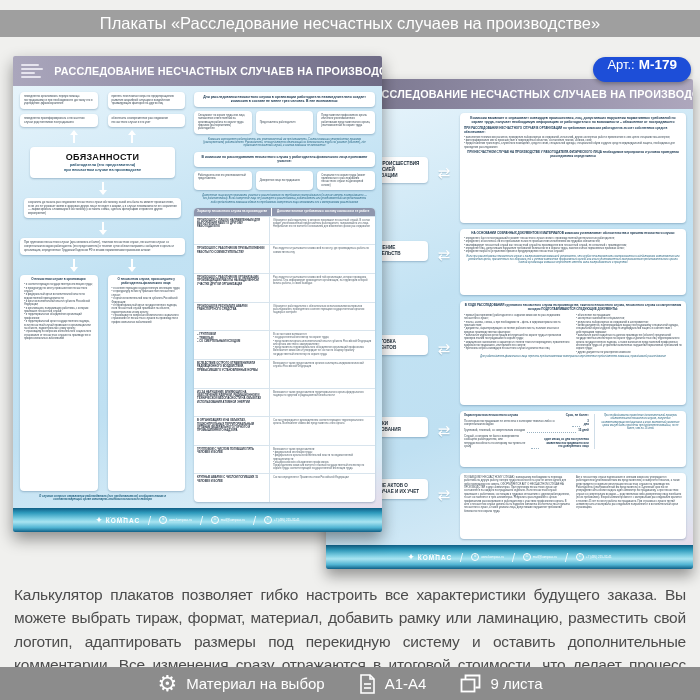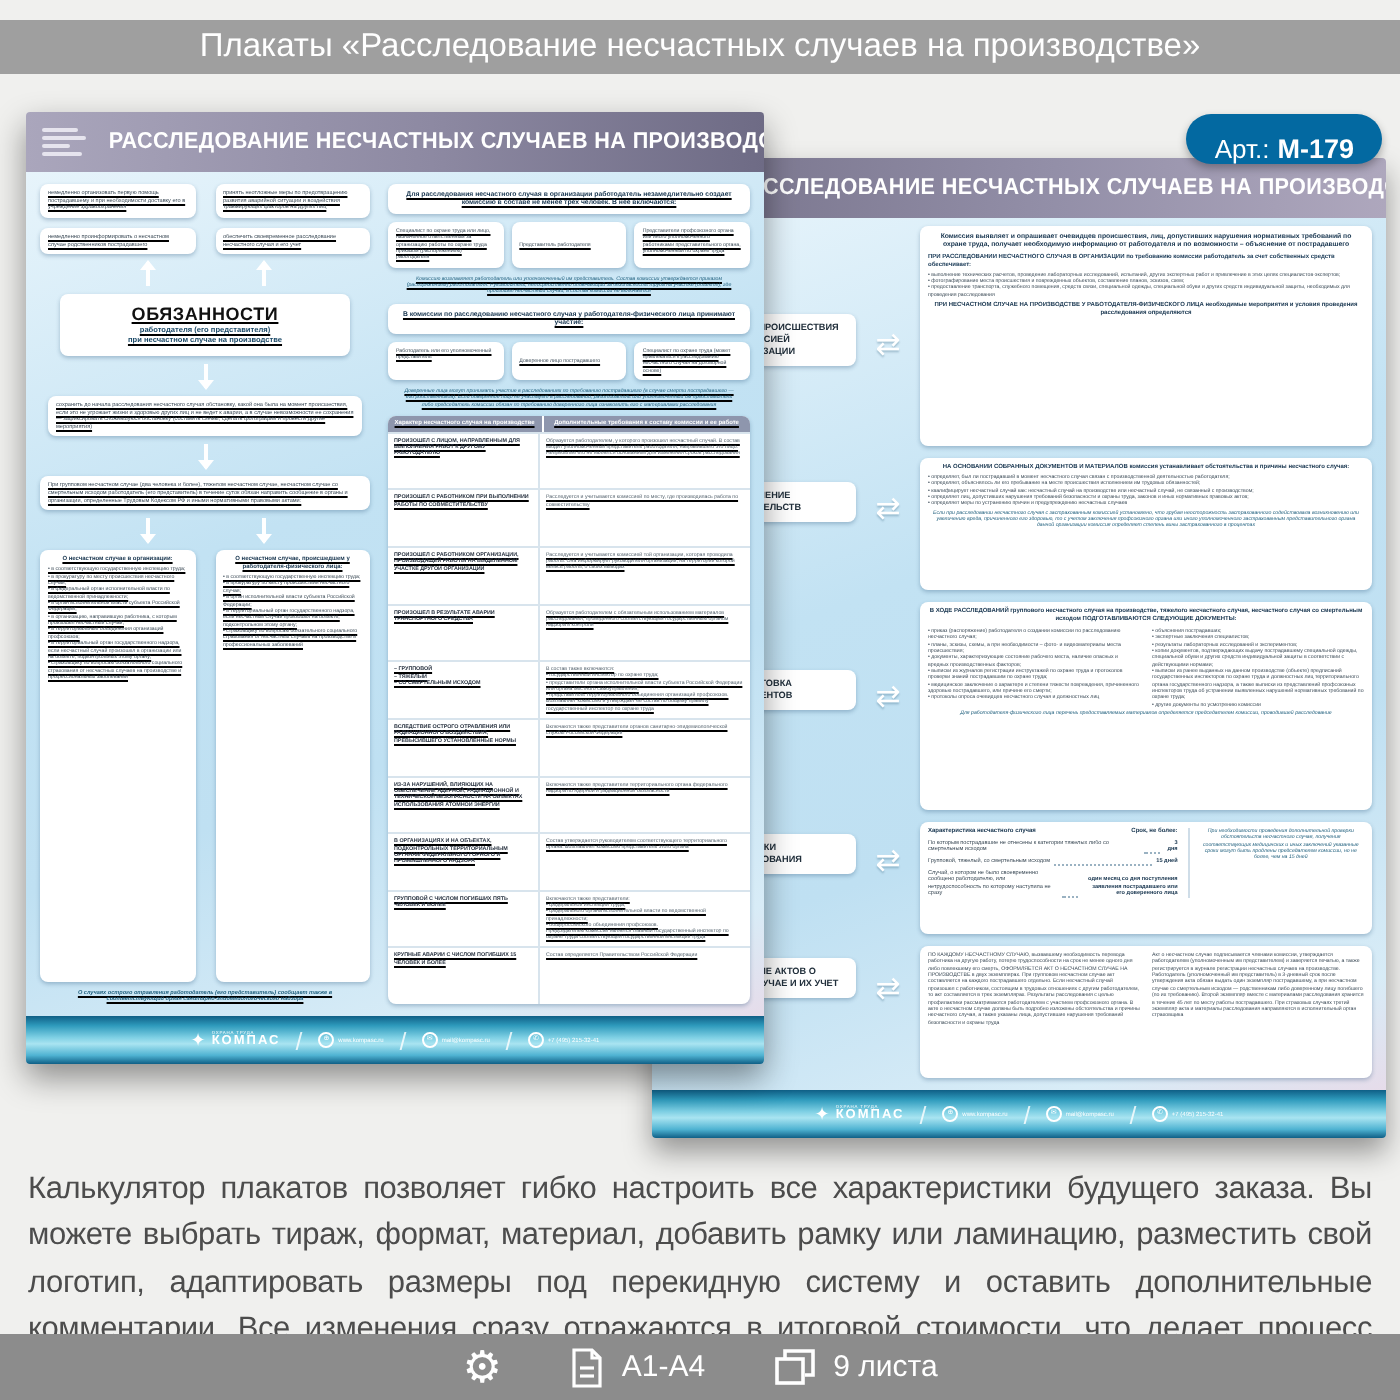--- a/index.html
+++ b/index.html
@@ -1,22 +1,22 @@
 <!DOCTYPE html>
 <html><head>
 <meta charset="utf-8">
 <style>
   html,body{margin:0;padding:0;}
   #canvas{position:relative;width:700px;height:700px;background:#f0f0ee;overflow:hidden;
     font-family:"Liberation Sans",sans-serif;}
   
   .topbar{position:absolute;top:10px;left:0;right:0;height:27px;background:#9f9f9f;
     color:#fff;display:flex;align-items:center;justify-content:center;font-size:16.5px;}
-  .badge{position:absolute;top:57px;right:9px;height:25px;background:#0369a1;color:#fff;
-    border-radius:13px;display:flex;align-items:flex-end;padding:0 14px;font-size:13px;gap:4px;
+  .badge{position:absolute;top:57px;right:9px;height:25px;background:#1d4ed8;color:#fff;
+    border-radius:13px;display:flex;align-items:flex-start;padding:0 14px;font-size:13px;gap:4px;
     box-shadow:0 2px 4px rgba(0,0,0,.3);z-index:5;}
   .badge b{font-size:13.5px;}
   .desc{position:absolute;left:14px;right:14px;top:583px;font-size:15.5px;line-height:1.5;
     color:#4c4c4c;text-align:justify;letter-spacing:-0.2px;}
   .botbar{position:absolute;left:0;right:0;bottom:0;height:33px;background:#8c8c8c;color:#fff;
     display:flex;align-items:center;justify-content:center;gap:34px;}
   .chip{display:flex;align-items:center;gap:9px;font-size:15px;}
   .gear{font-size:22px;line-height:22px;}
   .chip svg{display:block;}
   
@@ -48,21 +48,21 @@
     align-items:center;justify-content:center;font-size:3.5px;line-height:1;}
   
   .wbox{background:#fff;border-radius:4px;box-shadow:0 1px 2px rgba(25,70,110,.3);
     padding:3px 4px;color:#3b4a56;overflow:hidden;box-sizing:border-box;}
   .pre{white-space:pre-line;}
   .hh{font-weight:bold;color:#16344e;text-align:center;}
   .it{font-style:italic;color:#1f5f7d;text-align:center;}
   .f34{font-size:3.4px;line-height:1.3;} .f30{font-size:3px;line-height:1.3;}
   .f28{font-size:2.8px;line-height:1.3;} .f26{font-size:2.6px;line-height:1.3;}
   
-  .p1cols{position:absolute;top:30px;left:0;right:0;bottom:24px;display:flex;padding:6px 7px;box-sizing:border-box;gap:9px;text-decoration:underline;}
+  .p1cols{position:absolute;top:30px;left:0;right:0;bottom:24px;display:flex;padding:6px 7px;box-sizing:border-box;gap:9px;}
   .p1l{width:165px;display:flex;flex-direction:column;gap:4px;}
   .p1r{flex:1;display:flex;flex-direction:column;gap:4px;}
   .grid2{display:grid;grid-template-columns:1fr 1fr;gap:5px 10px;}
   .arrow-row{display:flex;justify-content:center;gap:56px;height:12px;}
   .va{position:relative;width:2px;background:#fff;height:100%;}
   .va.up::before{content:'';position:absolute;top:-1px;left:-3px;border:4px solid transparent;border-top:none;border-bottom:5px solid #fff;}
   .va.down::after{content:'';position:absolute;bottom:-1px;left:-3px;border:4px solid transparent;border-bottom:none;border-top:5px solid #fff;}
   .cbox{padding:5px 4px;}
   .cbox .t1{font-weight:bold;font-size:9px;text-align:center;color:#111;letter-spacing:.3px;}
   .cbox .t2{font-weight:bold;font-size:3.8px;line-height:1.3;text-align:center;color:#1c4a68;margin-top:1px;}
@@ -400,20 +400,21 @@
           <span>+7 (495) 215-32-41</span>
         </span>
     </div>
   </div>
 
   <div class="desc">Калькулятор плакатов позволяет гибко настроить все характеристики будущего заказа. Вы можете выбрать тираж, формат, материал, добавить рамку или ламинацию, разместить свой логотип, адаптировать размеры под перекидную систему и оставить дополнительные комментарии. Все изменения сразу отражаются в итоговой стоимости, что делает процесс заказа быстрым и прозрачным</div>
 
   <div class="botbar">
     <div class="chip">
       <span class="gear">⚙</span>
+      <span>Материал на выбор</span>
     </div>
     <div class="chip">
       <svg width="17" height="20" viewBox="0 0 17 20">
         <path d="M2 1 h9 l4 4 v14 h-13 z" fill="none" stroke="#fff" stroke-width="1.6"></path>
         <path d="M11 1 v4 h4" fill="none" stroke="#fff" stroke-width="1.6"></path>
         <line x1="5" y1="10" x2="12" y2="10" stroke="#fff" stroke-width="1.6"></line>
         <line x1="5" y1="14" x2="12" y2="14" stroke="#fff" stroke-width="1.6"></line>
       </svg>
       <span>А1-А4</span>
     </div>

